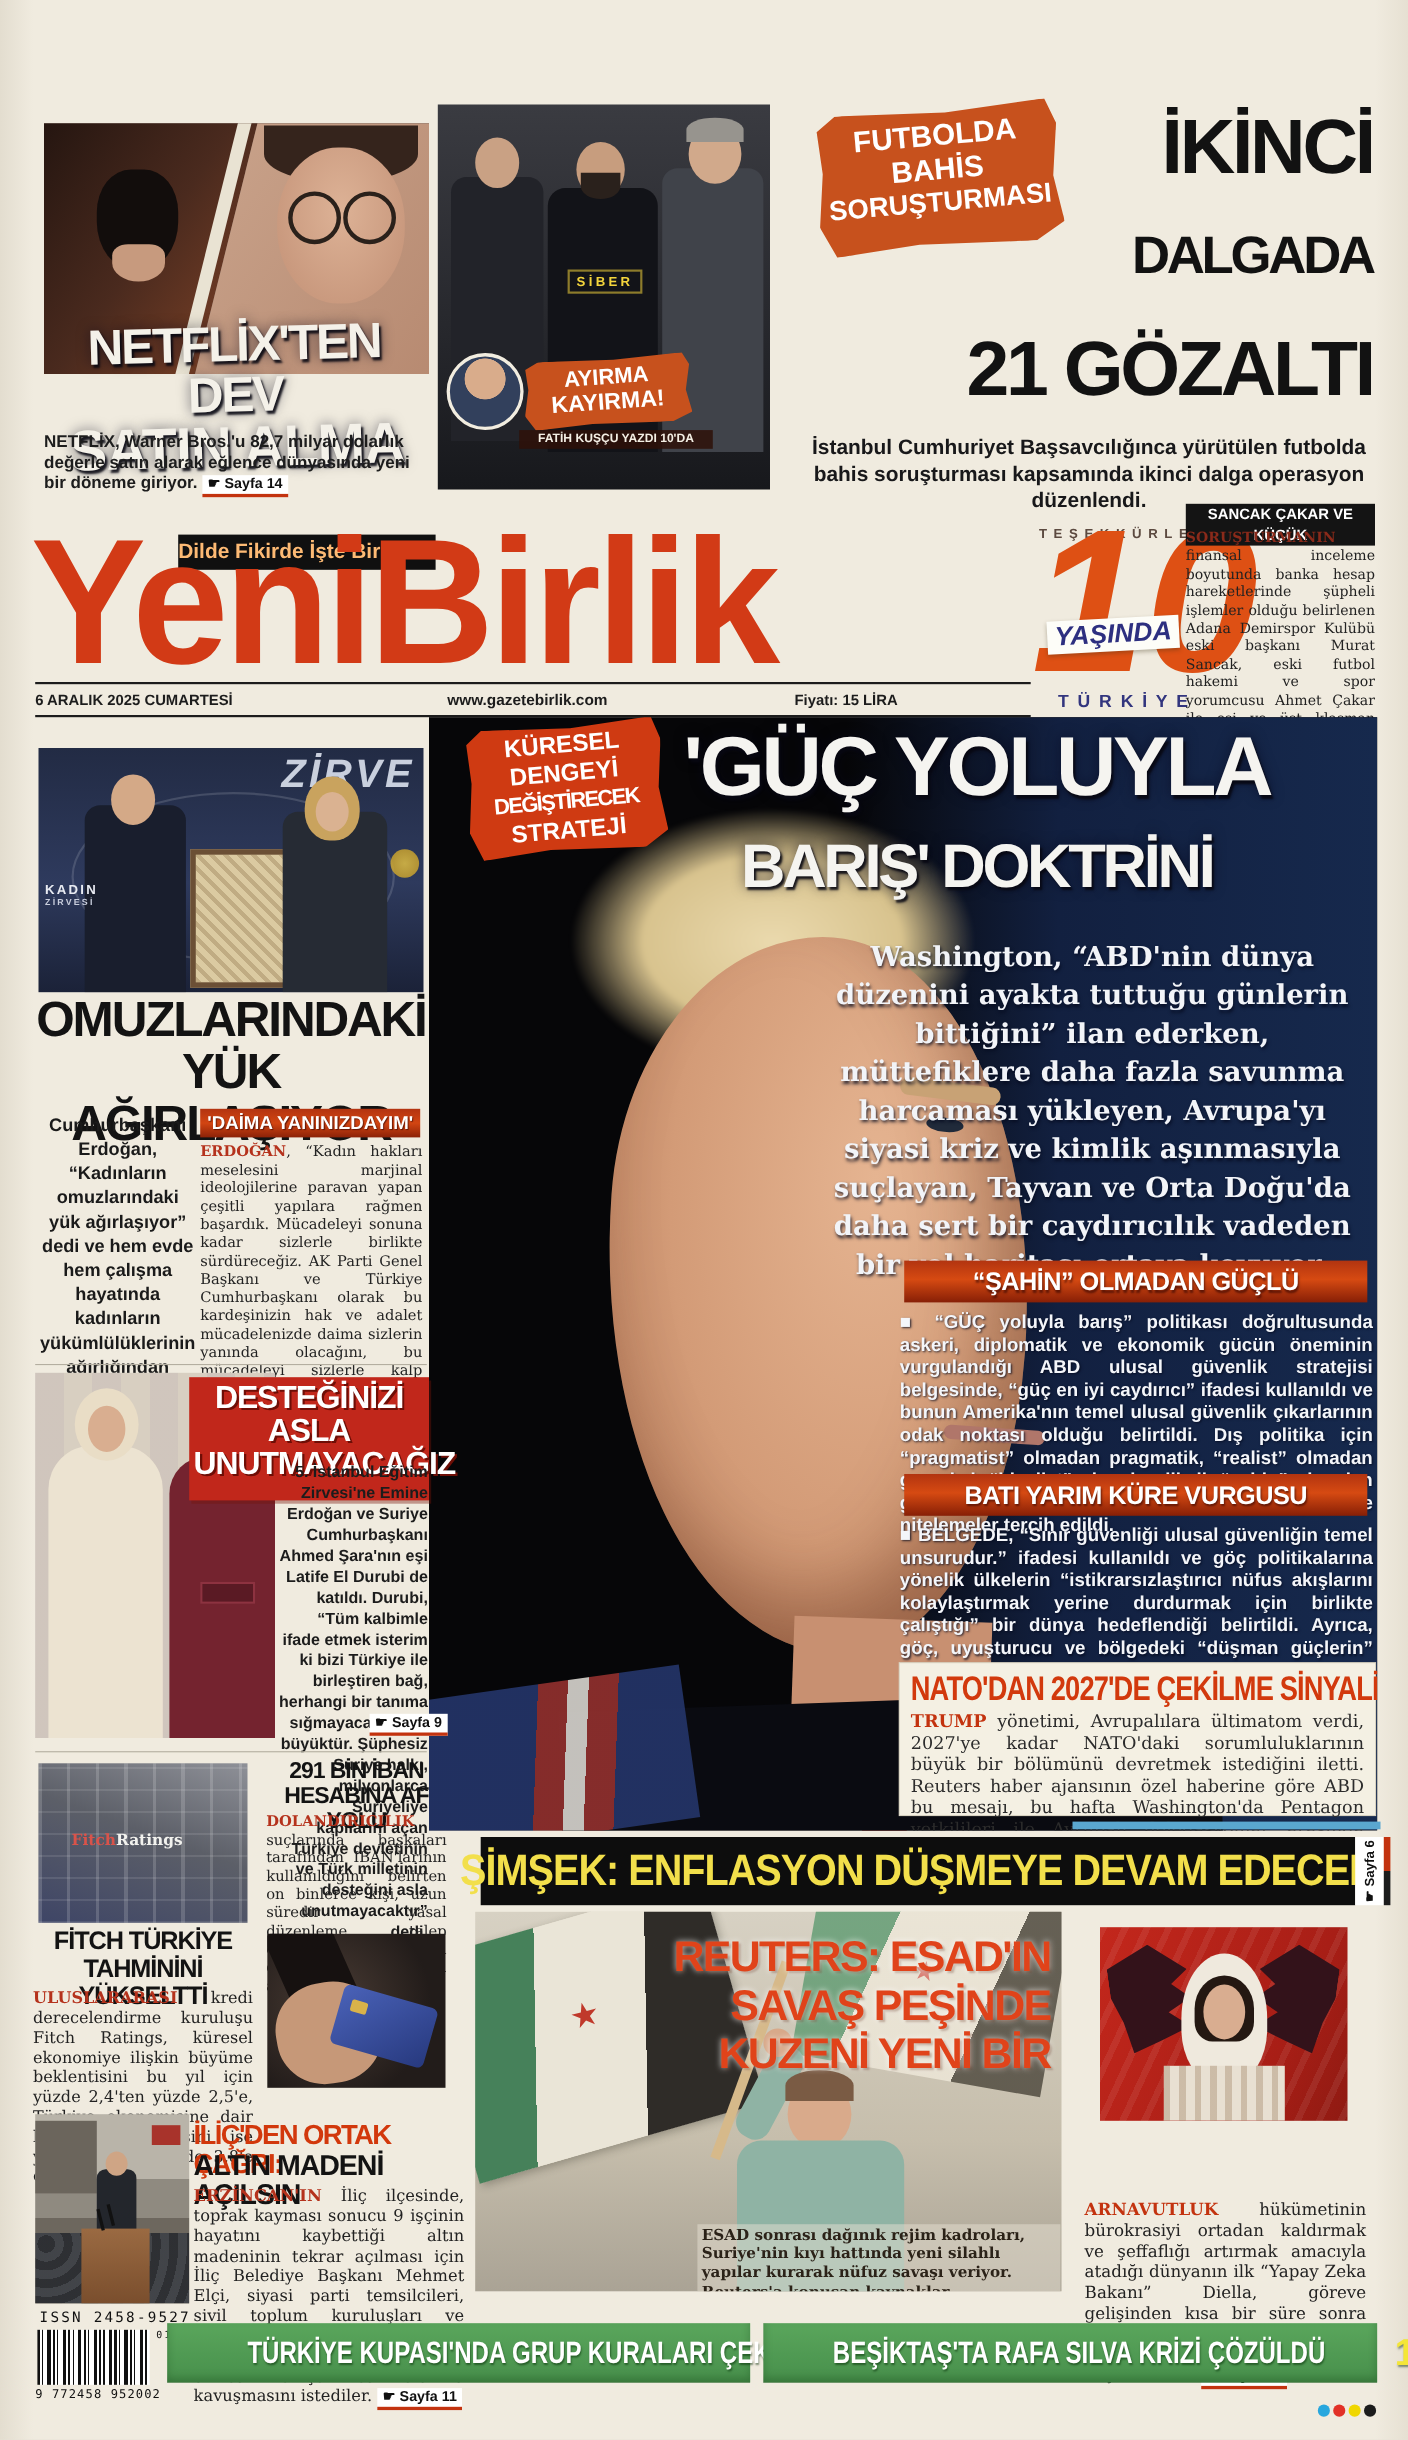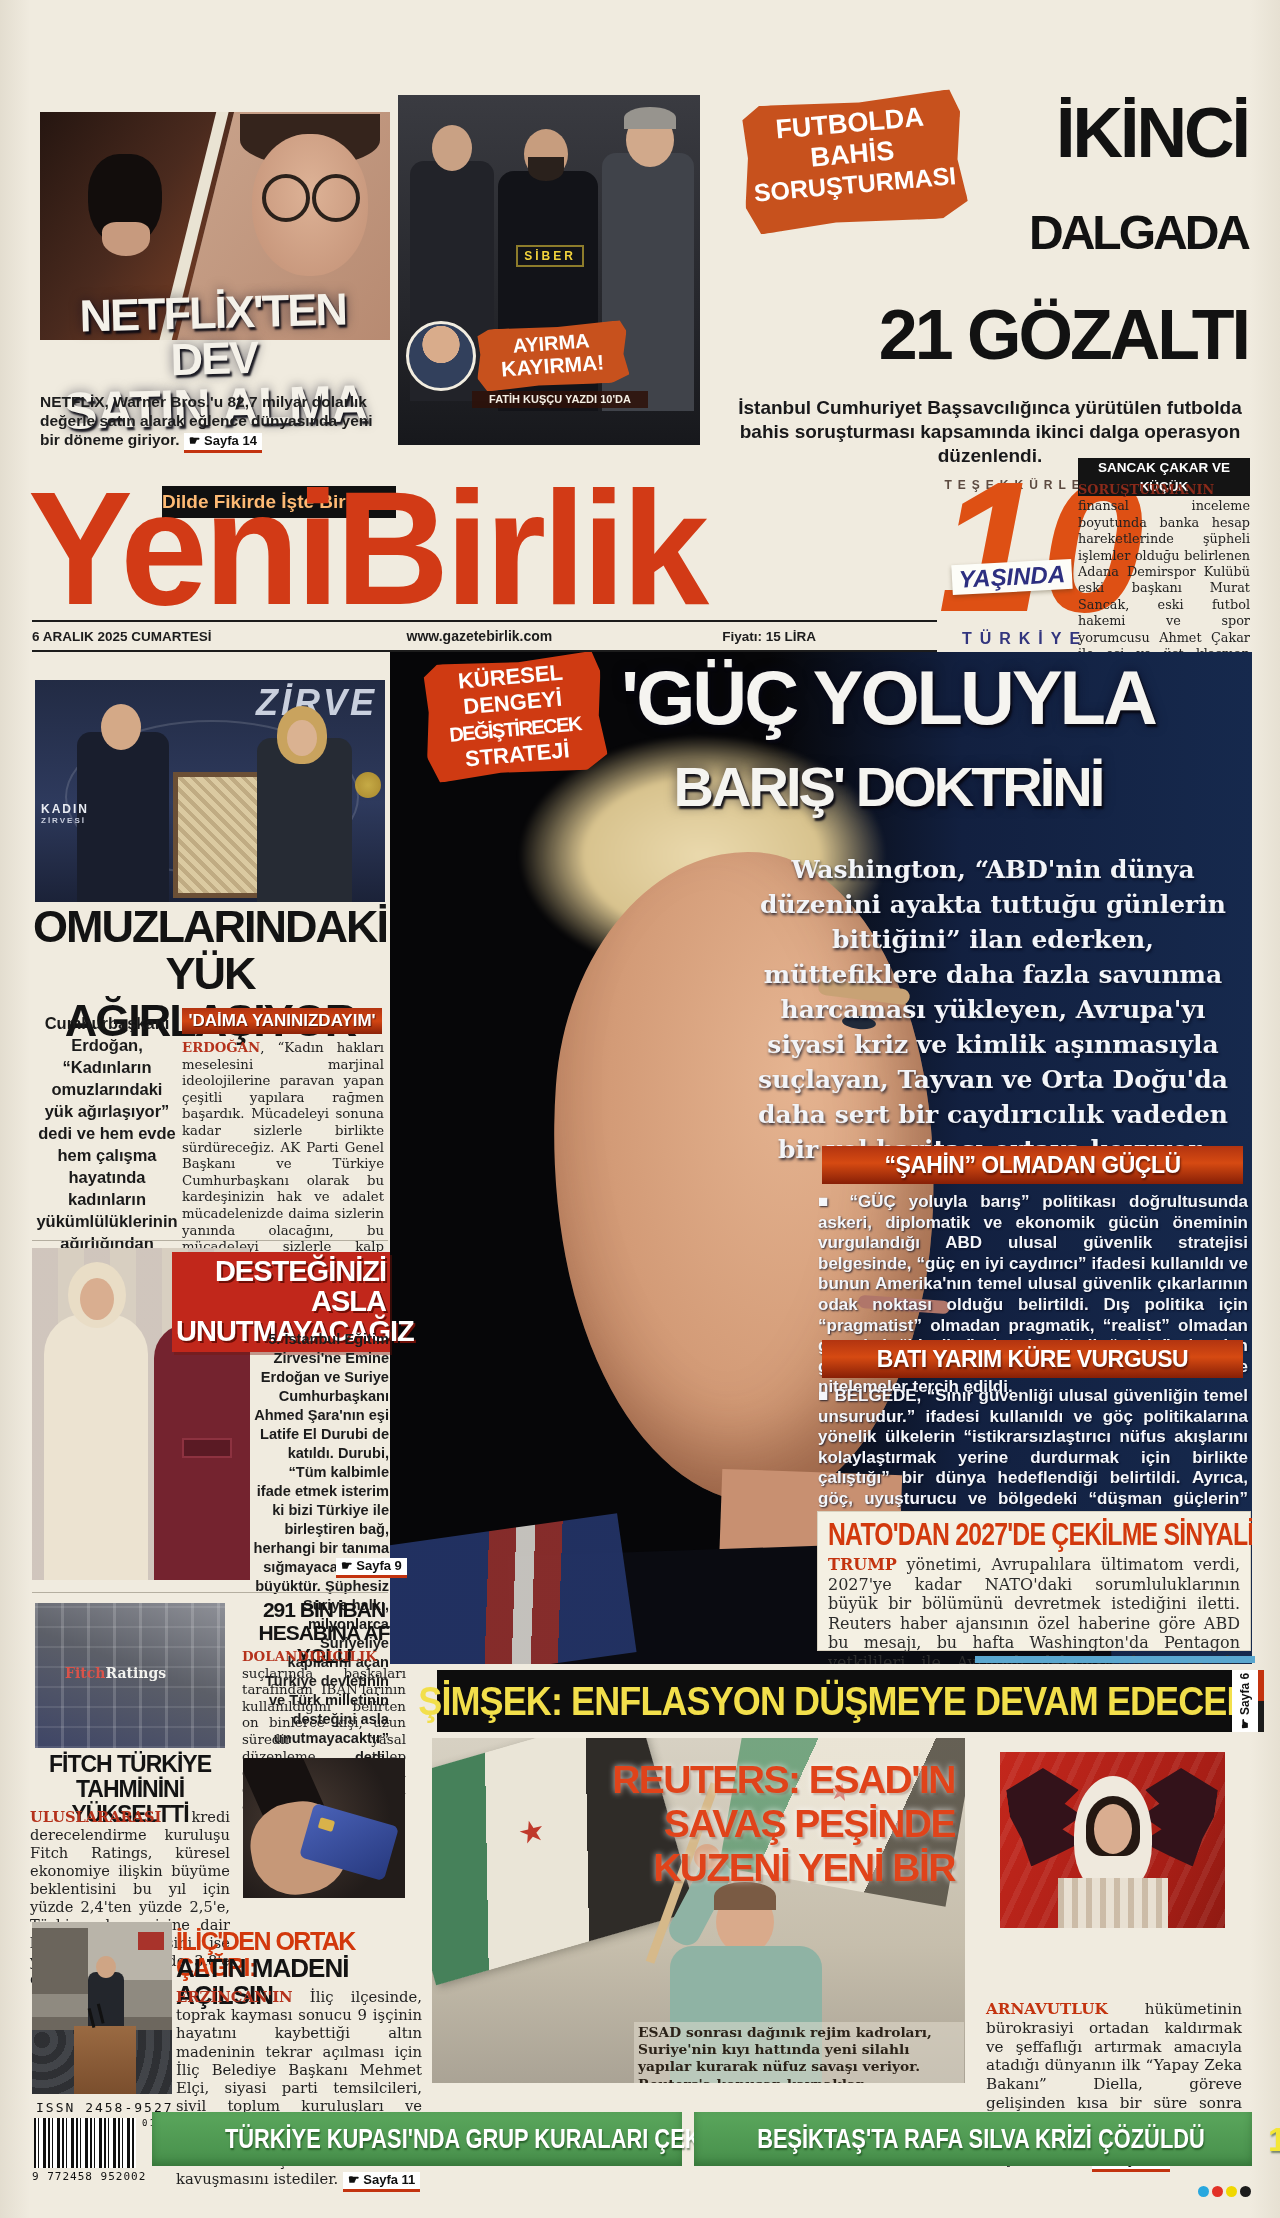--- a/index.html
+++ b/index.html
@@ -175,21 +175,21 @@
 
   <div class="photo" style="left:32px;top:1248px;width:218px;height:332px;background:repeating-linear-gradient(90deg,rgba(150,130,160,.12) 0 26px,rgba(0,0,0,0) 26px 52px),#d8cfc1;">
     <div class="abs" style="left:12px;top:66px;width:104px;height:270px;background:#ece3d1;border-radius:40px 40px 0 0;"></div>
     <div class="abs" style="left:36px;top:14px;width:58px;height:66px;background:#e9ddc6;border-radius:50%;"></div>
     <div class="abs" style="left:48px;top:30px;width:34px;height:42px;background:#d9ae90;border-radius:50%;"></div>
     <div class="abs" style="left:122px;top:76px;width:106px;height:260px;background:#74232f;border-radius:34px 34px 0 0;"></div>
     <div class="abs" style="left:150px;top:190px;width:46px;height:16px;background:#5a1a24;border:2px solid #8d3240;"></div>
     <div class="abs" style="left:142px;top:10px;width:62px;height:84px;background:#efe9dc;border-radius:50% 50% 44% 44%;"></div>
     <div class="abs" style="left:156px;top:30px;width:34px;height:44px;background:#dcb195;border-radius:50%;"></div>
   </div>
-  <div class="abs" style="left:172px;top:1252px;width:218px;background:#c1271b;padding:4px 4px 6px;box-sizing:border-box;text-align:right;box-shadow:2px 3px 0 rgba(120,20,10,.4);">
+  <div class="abs" style="left:172px;top:1252px;width:218px;background:#c1271b;padding:4px 4px 18px;box-sizing:border-box;text-align:center;box-shadow:2px 3px 0 rgba(120,20,10,.4);">
     <div class="hl" style="font-size:29px;line-height:30px;color:#fff;letter-spacing:-1px;text-shadow:2px 2px 0 #6e0e06;">DESTEĞİNİZİ ASLA</div>
     <div class="hl" style="font-size:29px;line-height:30px;color:#fff;letter-spacing:-1px;text-shadow:2px 2px 0 #6e0e06;">UNUTMAYACAĞIZ</div>
   </div>
   <div class="abs" style="left:253px;top:1330px;width:136px;font:bold 14.6px/19px 'Liberation Sans',sans-serif;color:#1c1c1c;text-align:right;">5. İstanbul Eğitim Zirvesi'ne Emine Erdoğan ve Suriye Cumhurbaşkanı Ahmed Şara'nın eşi Latife El Durubi de katıldı. Durubi, “Tüm kalbimle ifade etmek isterim ki bizi Türkiye ile birleştiren bağ, herhangi bir tanıma sığmayacak kadar büyüktür. Şüphesiz Suriye halkı, milyonlarca Suriyeliye kapılarını açan Türkiye devletinin ve Türk milletinin desteğini asla unutmayacaktır” dedi.</div>
   <span class="ptag" style="position:absolute;left:336px;top:1558px;">☛ Sayfa 9</span>
   <div class="abs" style="left:32px;top:1592px;width:356px;height:1px;background:#b4aea0;"></div>
 
   <div class="photo" style="left:35px;top:1603px;width:190px;height:145px;background:repeating-linear-gradient(90deg,rgba(255,255,255,.16) 0 3px,rgba(0,0,0,0) 3px 26px),repeating-linear-gradient(0deg,rgba(255,255,255,.1) 0 2px,rgba(0,0,0,0) 2px 20px),linear-gradient(200deg,#8f9198,#5c5f68 45%,#3e4566);">
     <div class="abs" style="left:30px;top:62px;font:bold 14px 'DejaVu Serif',serif;">
       <span style="color:#d9534a;">Fitch</span><span style="color:#f2f2ee;">Ratings</span>

